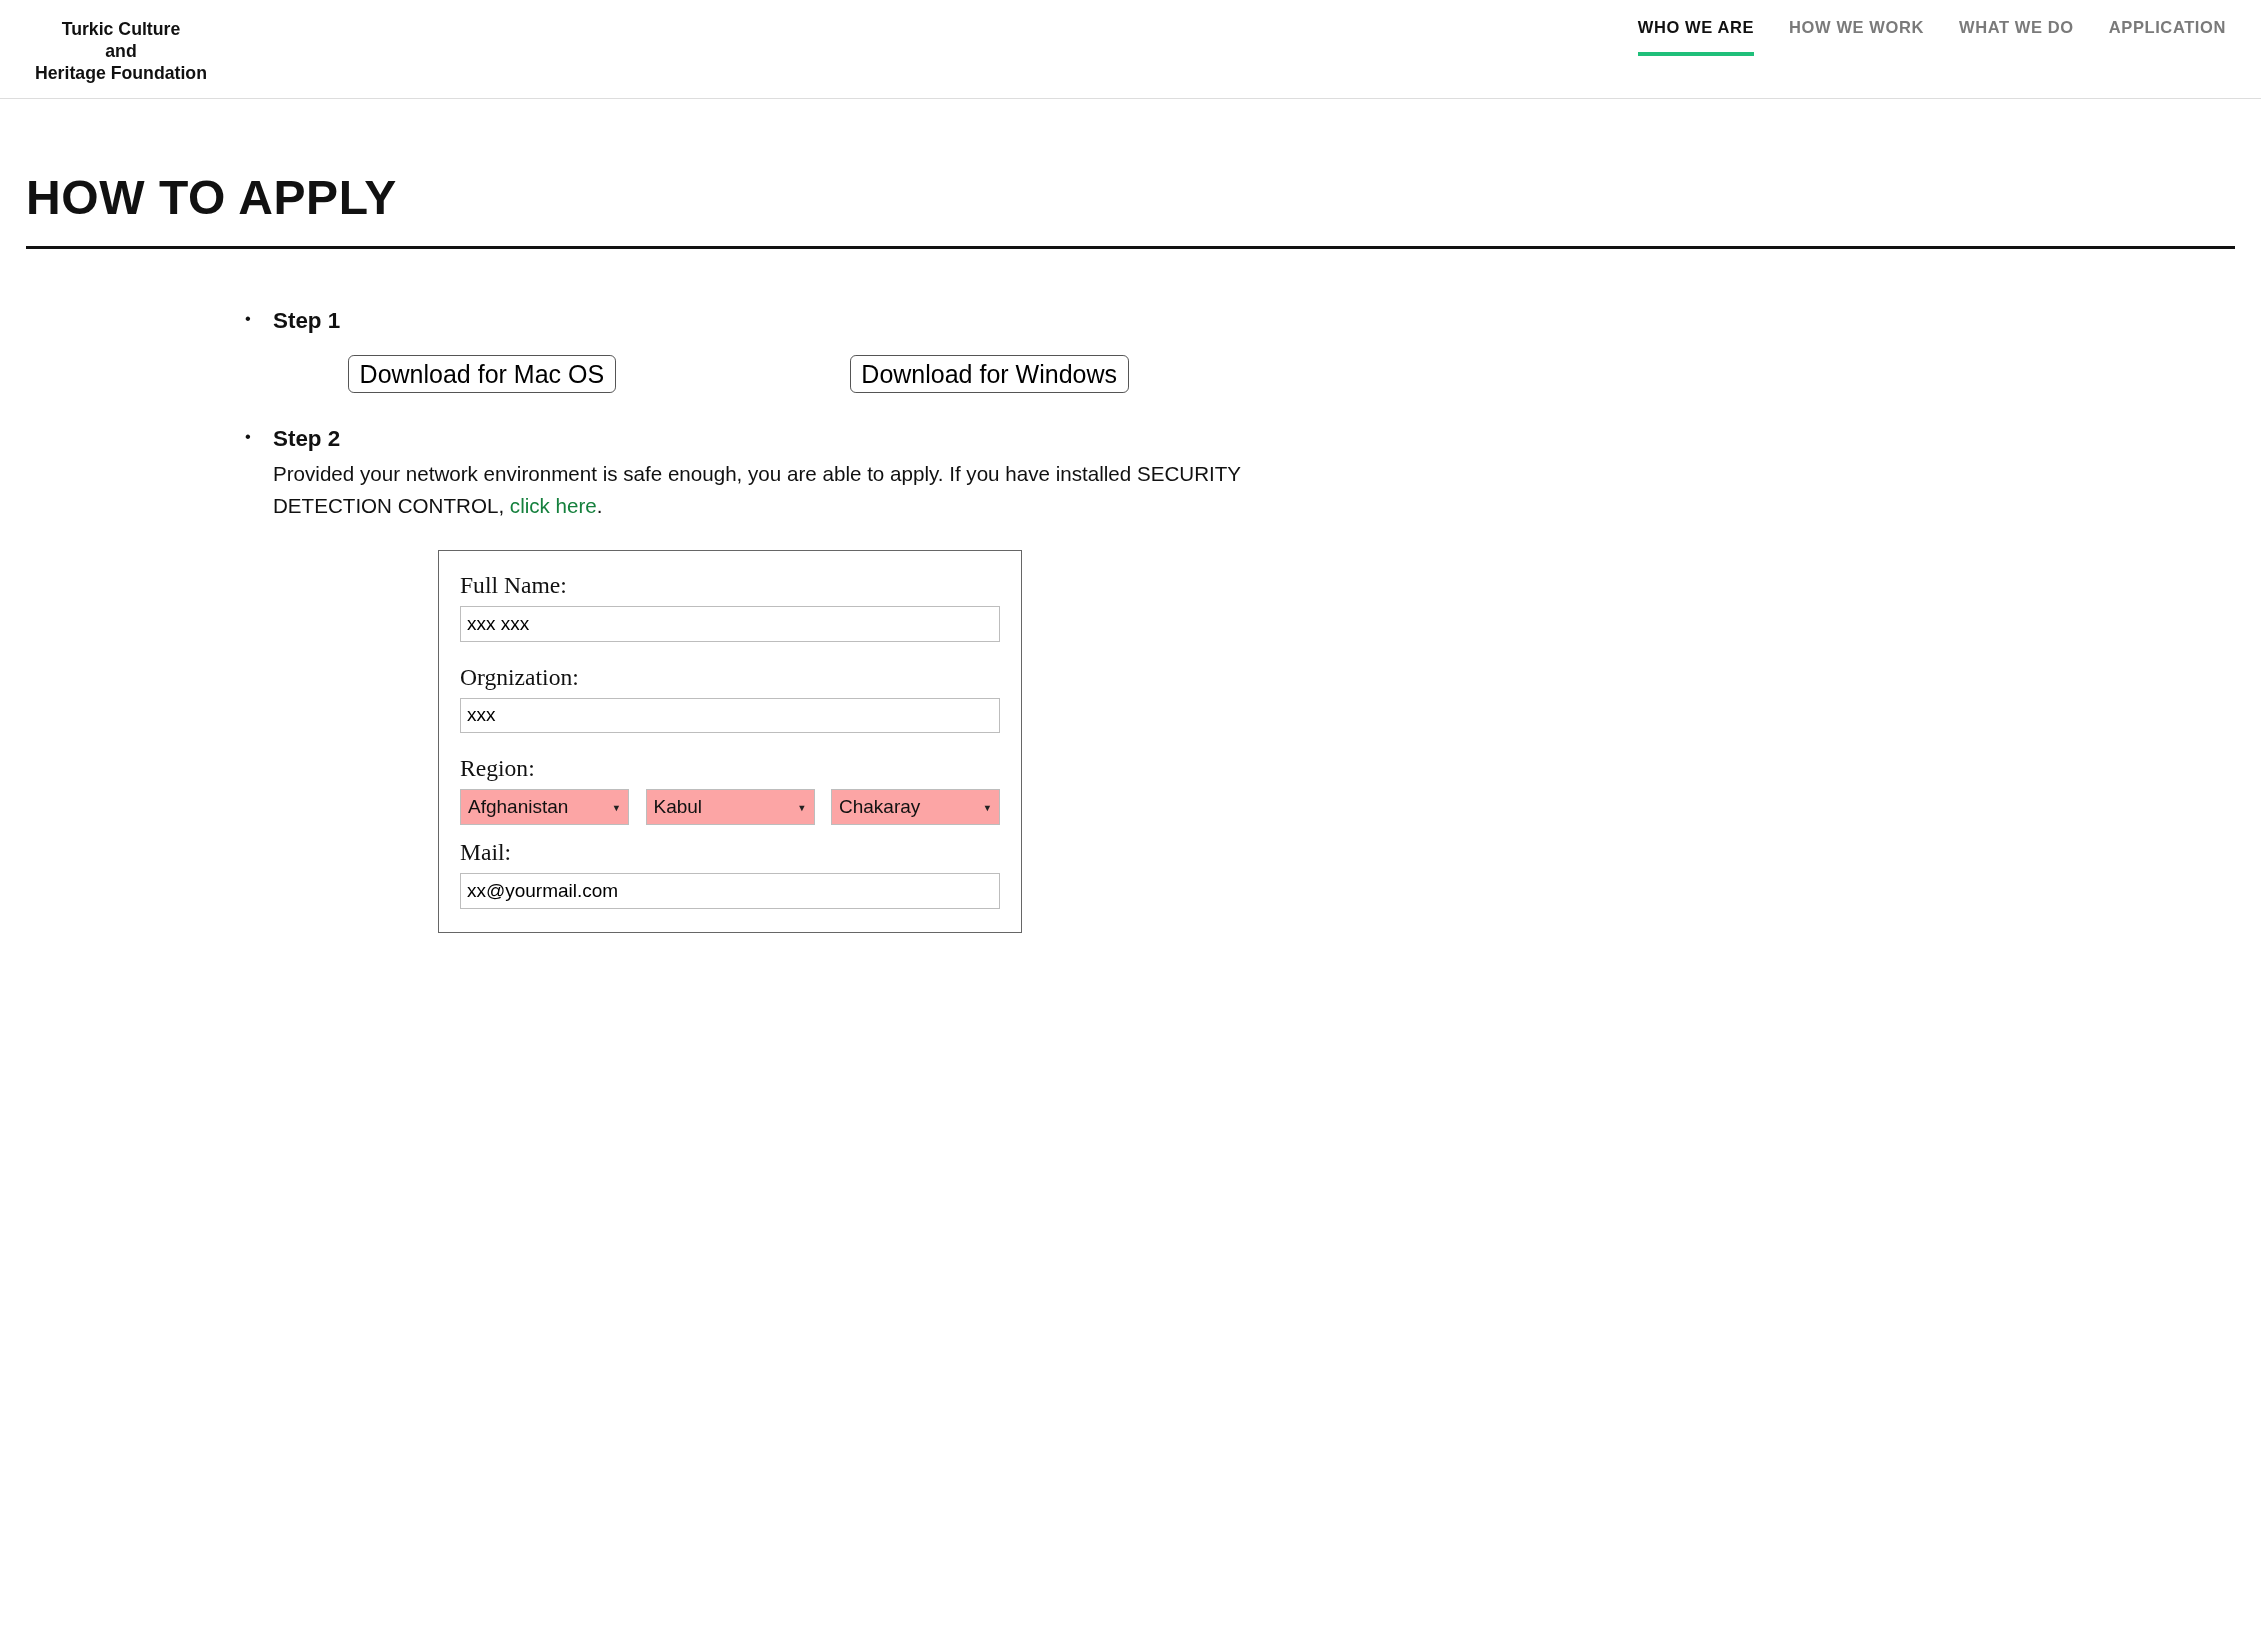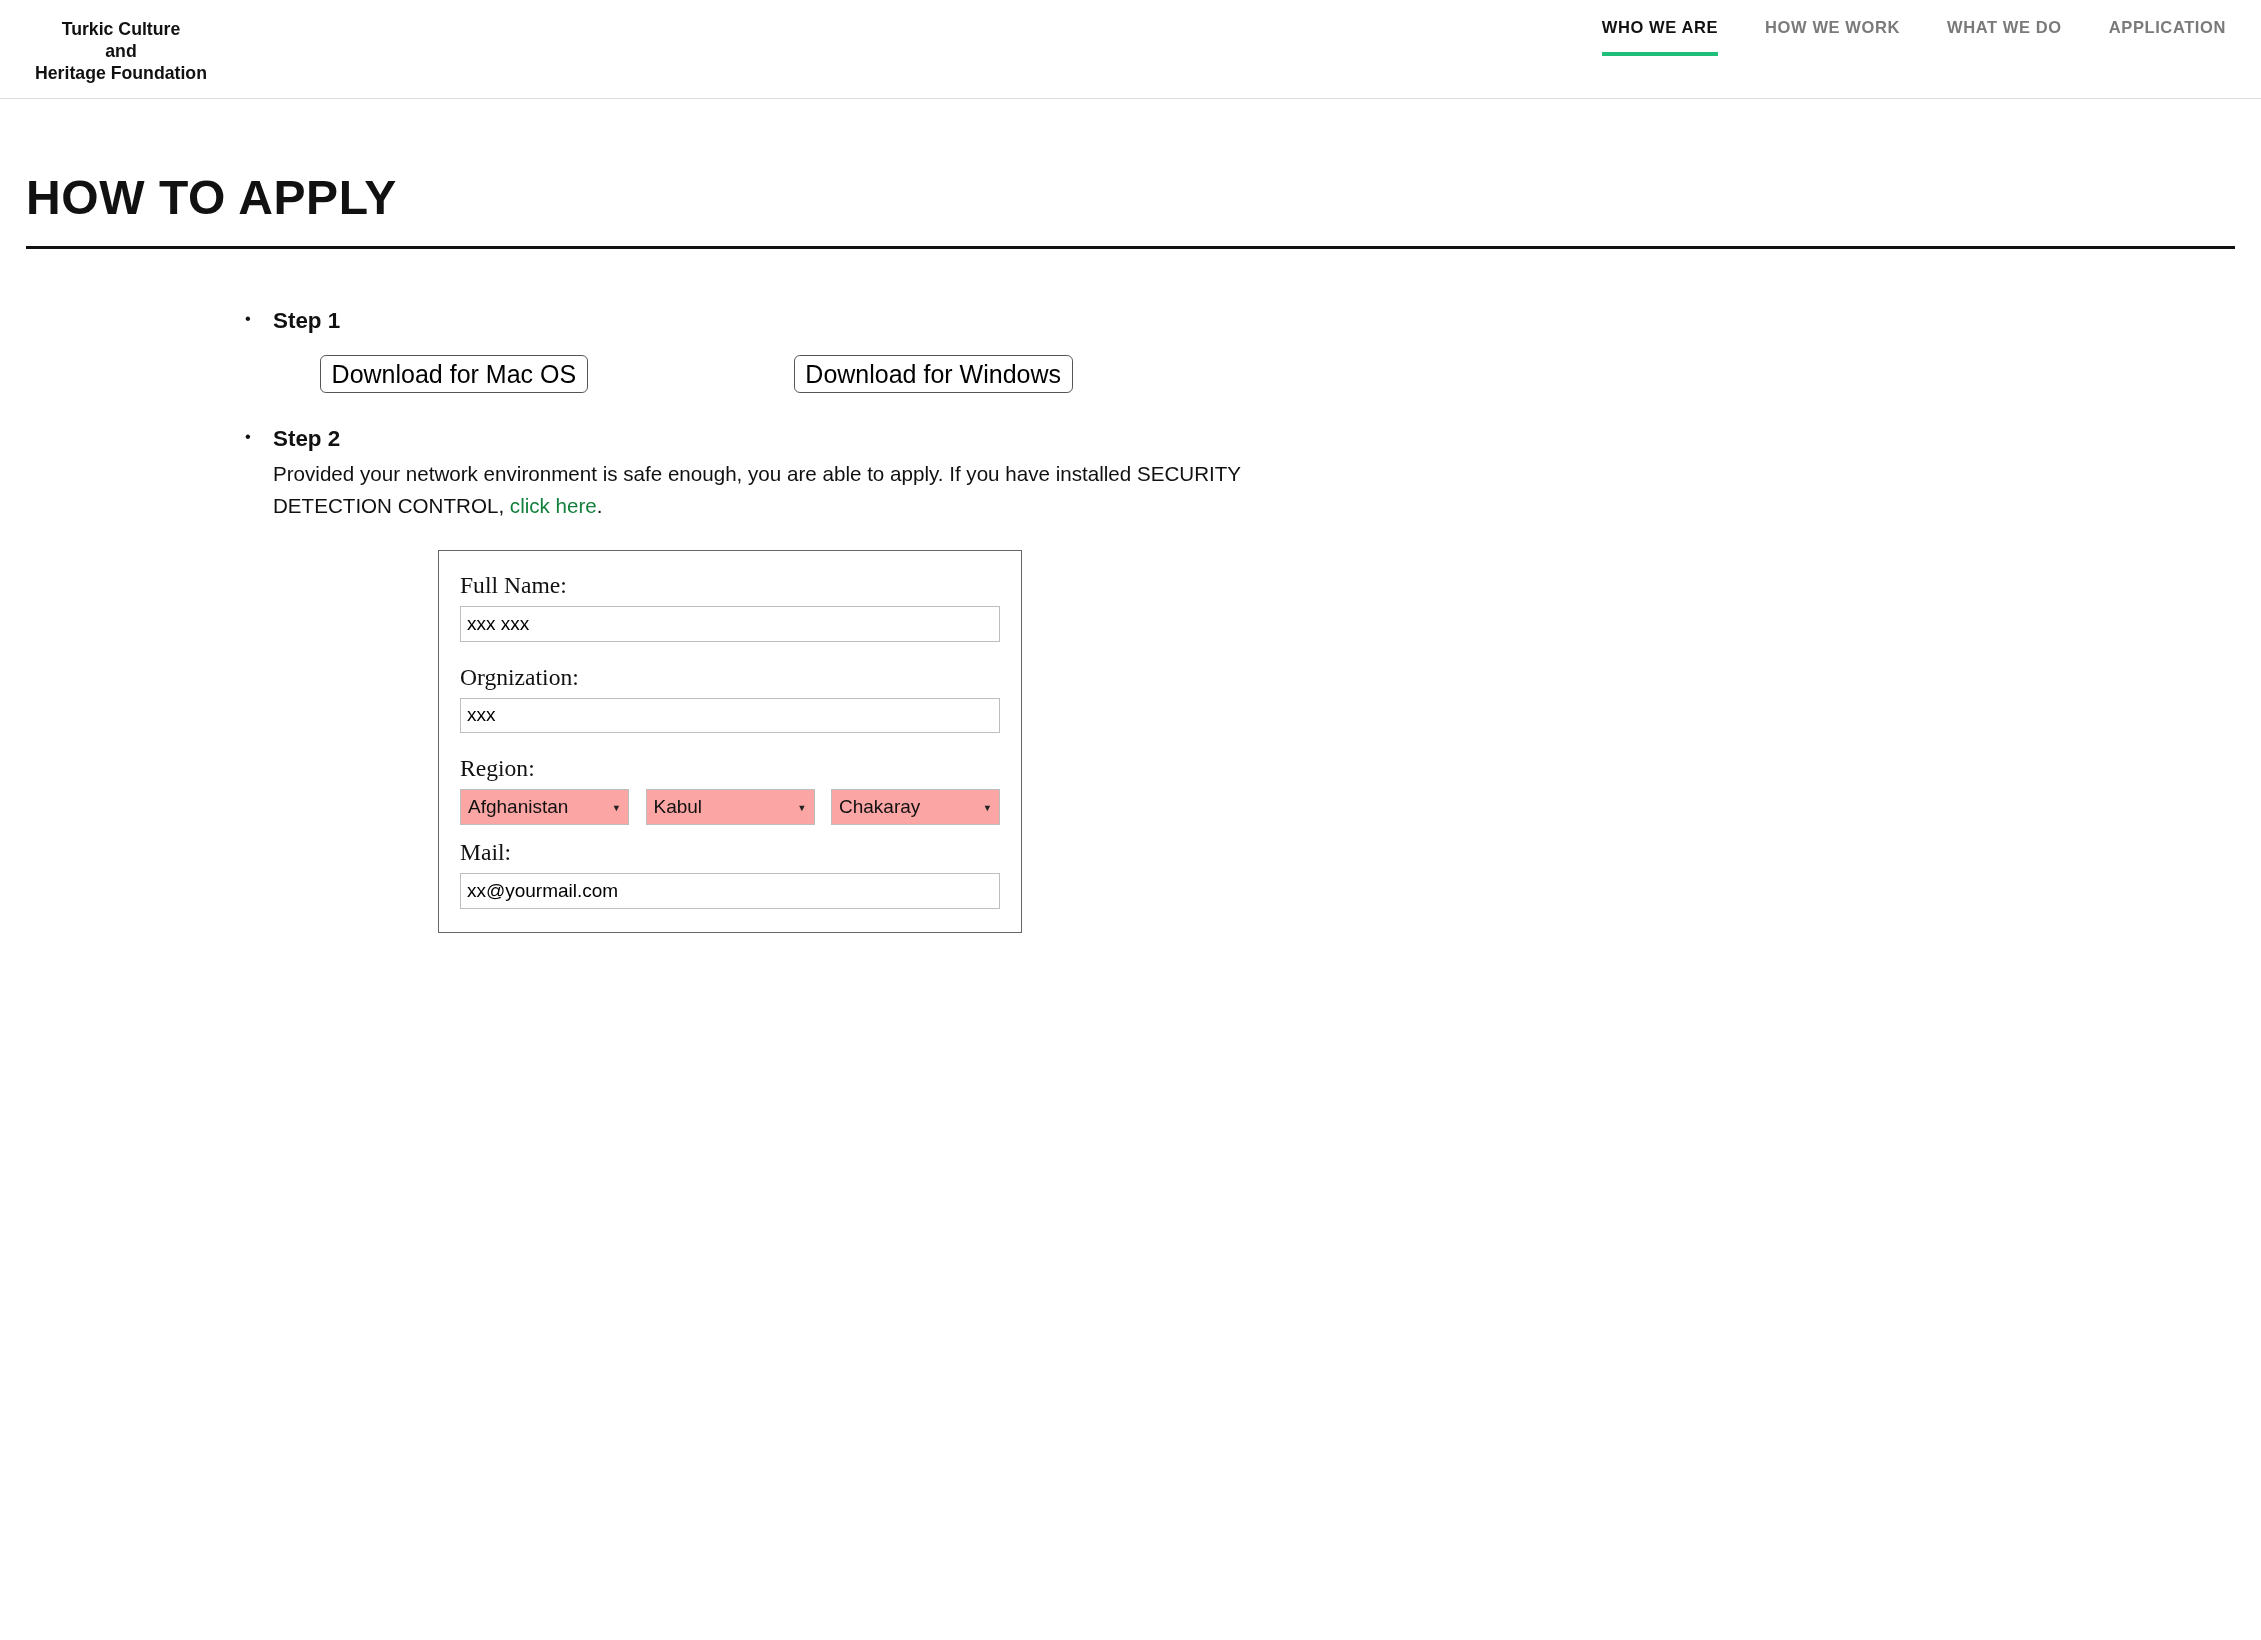--- a/index.html
+++ b/index.html
@@ -17,21 +17,21 @@
     }
     .brand {
       font-weight: 700;
       font-size: 17.7px;
       line-height: 1.25;
       text-align: center;
       color: #111;
     }
     .nav {
       display: flex;
-      gap: 47px;
+      gap: 35px;
       align-items: center;
     }
     .nav-item {
       font-weight: 700;
       font-size: 16.5px;
       letter-spacing: 0.6px;
       text-transform: uppercase;
       color: #7a7a7a;
       cursor: pointer;
       padding-bottom: 16.5px;
@@ -99,20 +99,21 @@
       margin: 21px 0 14px 47px;
     }
     .dl-btn {
       font-size: 25px;
       padding: 3.5px 10.6px;
       border: 1.2px solid #555;
       border-radius: 5.9px;
       background: #fff;
       cursor: pointer;
       font-family: inherit;
+      margin-left: 28px;
     }
     .form-box {
       width: 584px;
       border: 1.2px solid #666;
       margin: 28px auto 0 165px;
       padding: 21px 21px 23.6px 21px;
       font-family: "Times New Roman", Times, serif;
     }
     .field-label {
       font-size: 23.6px;

